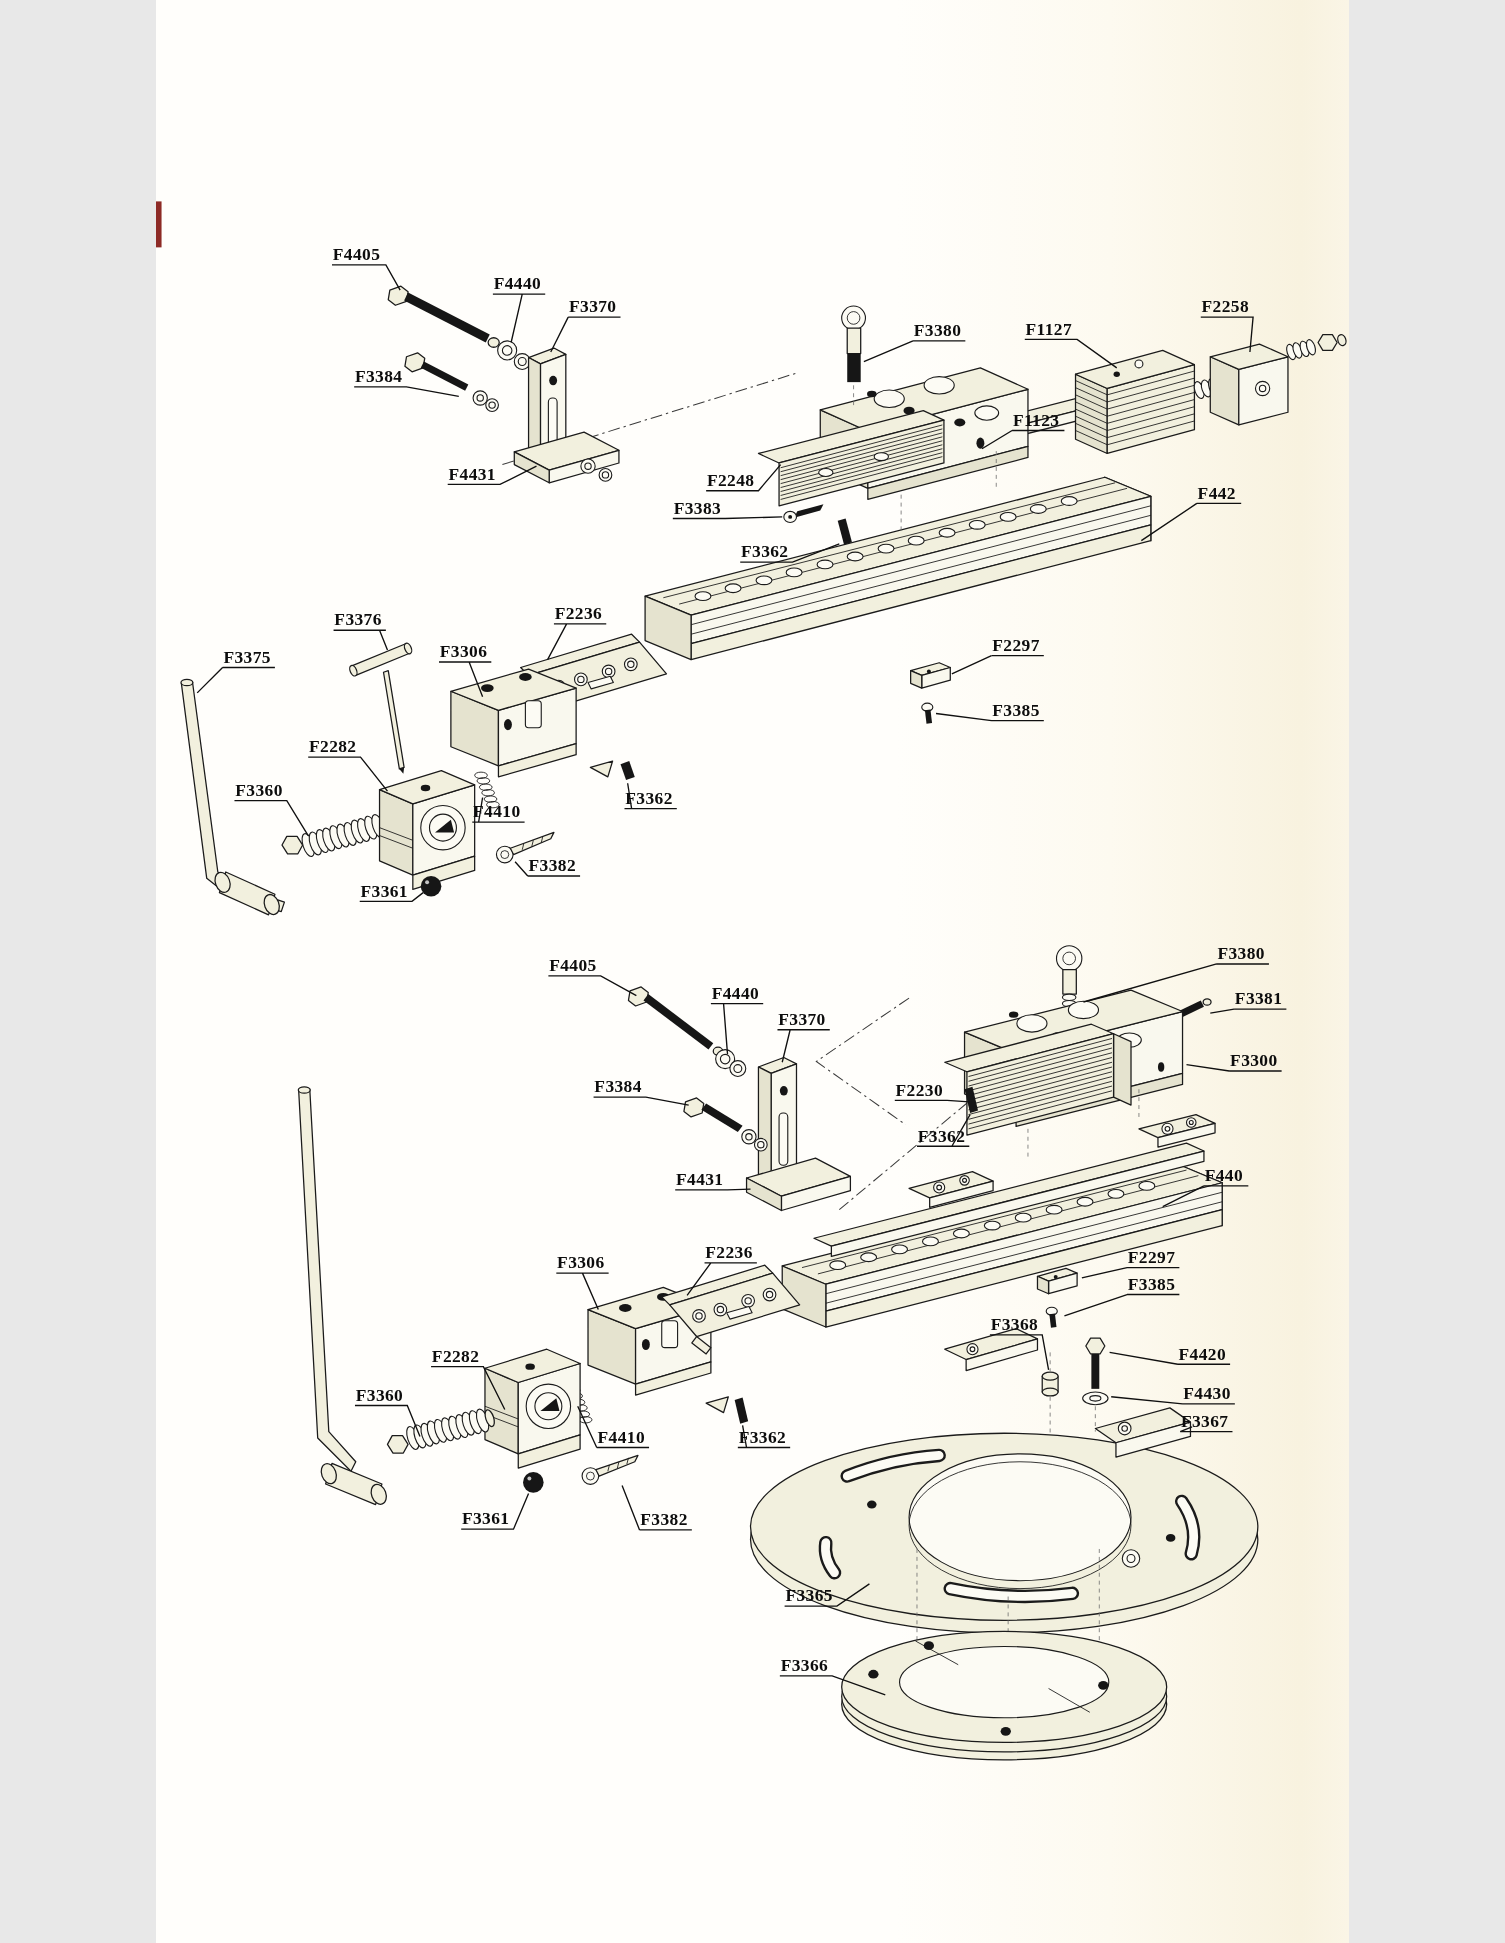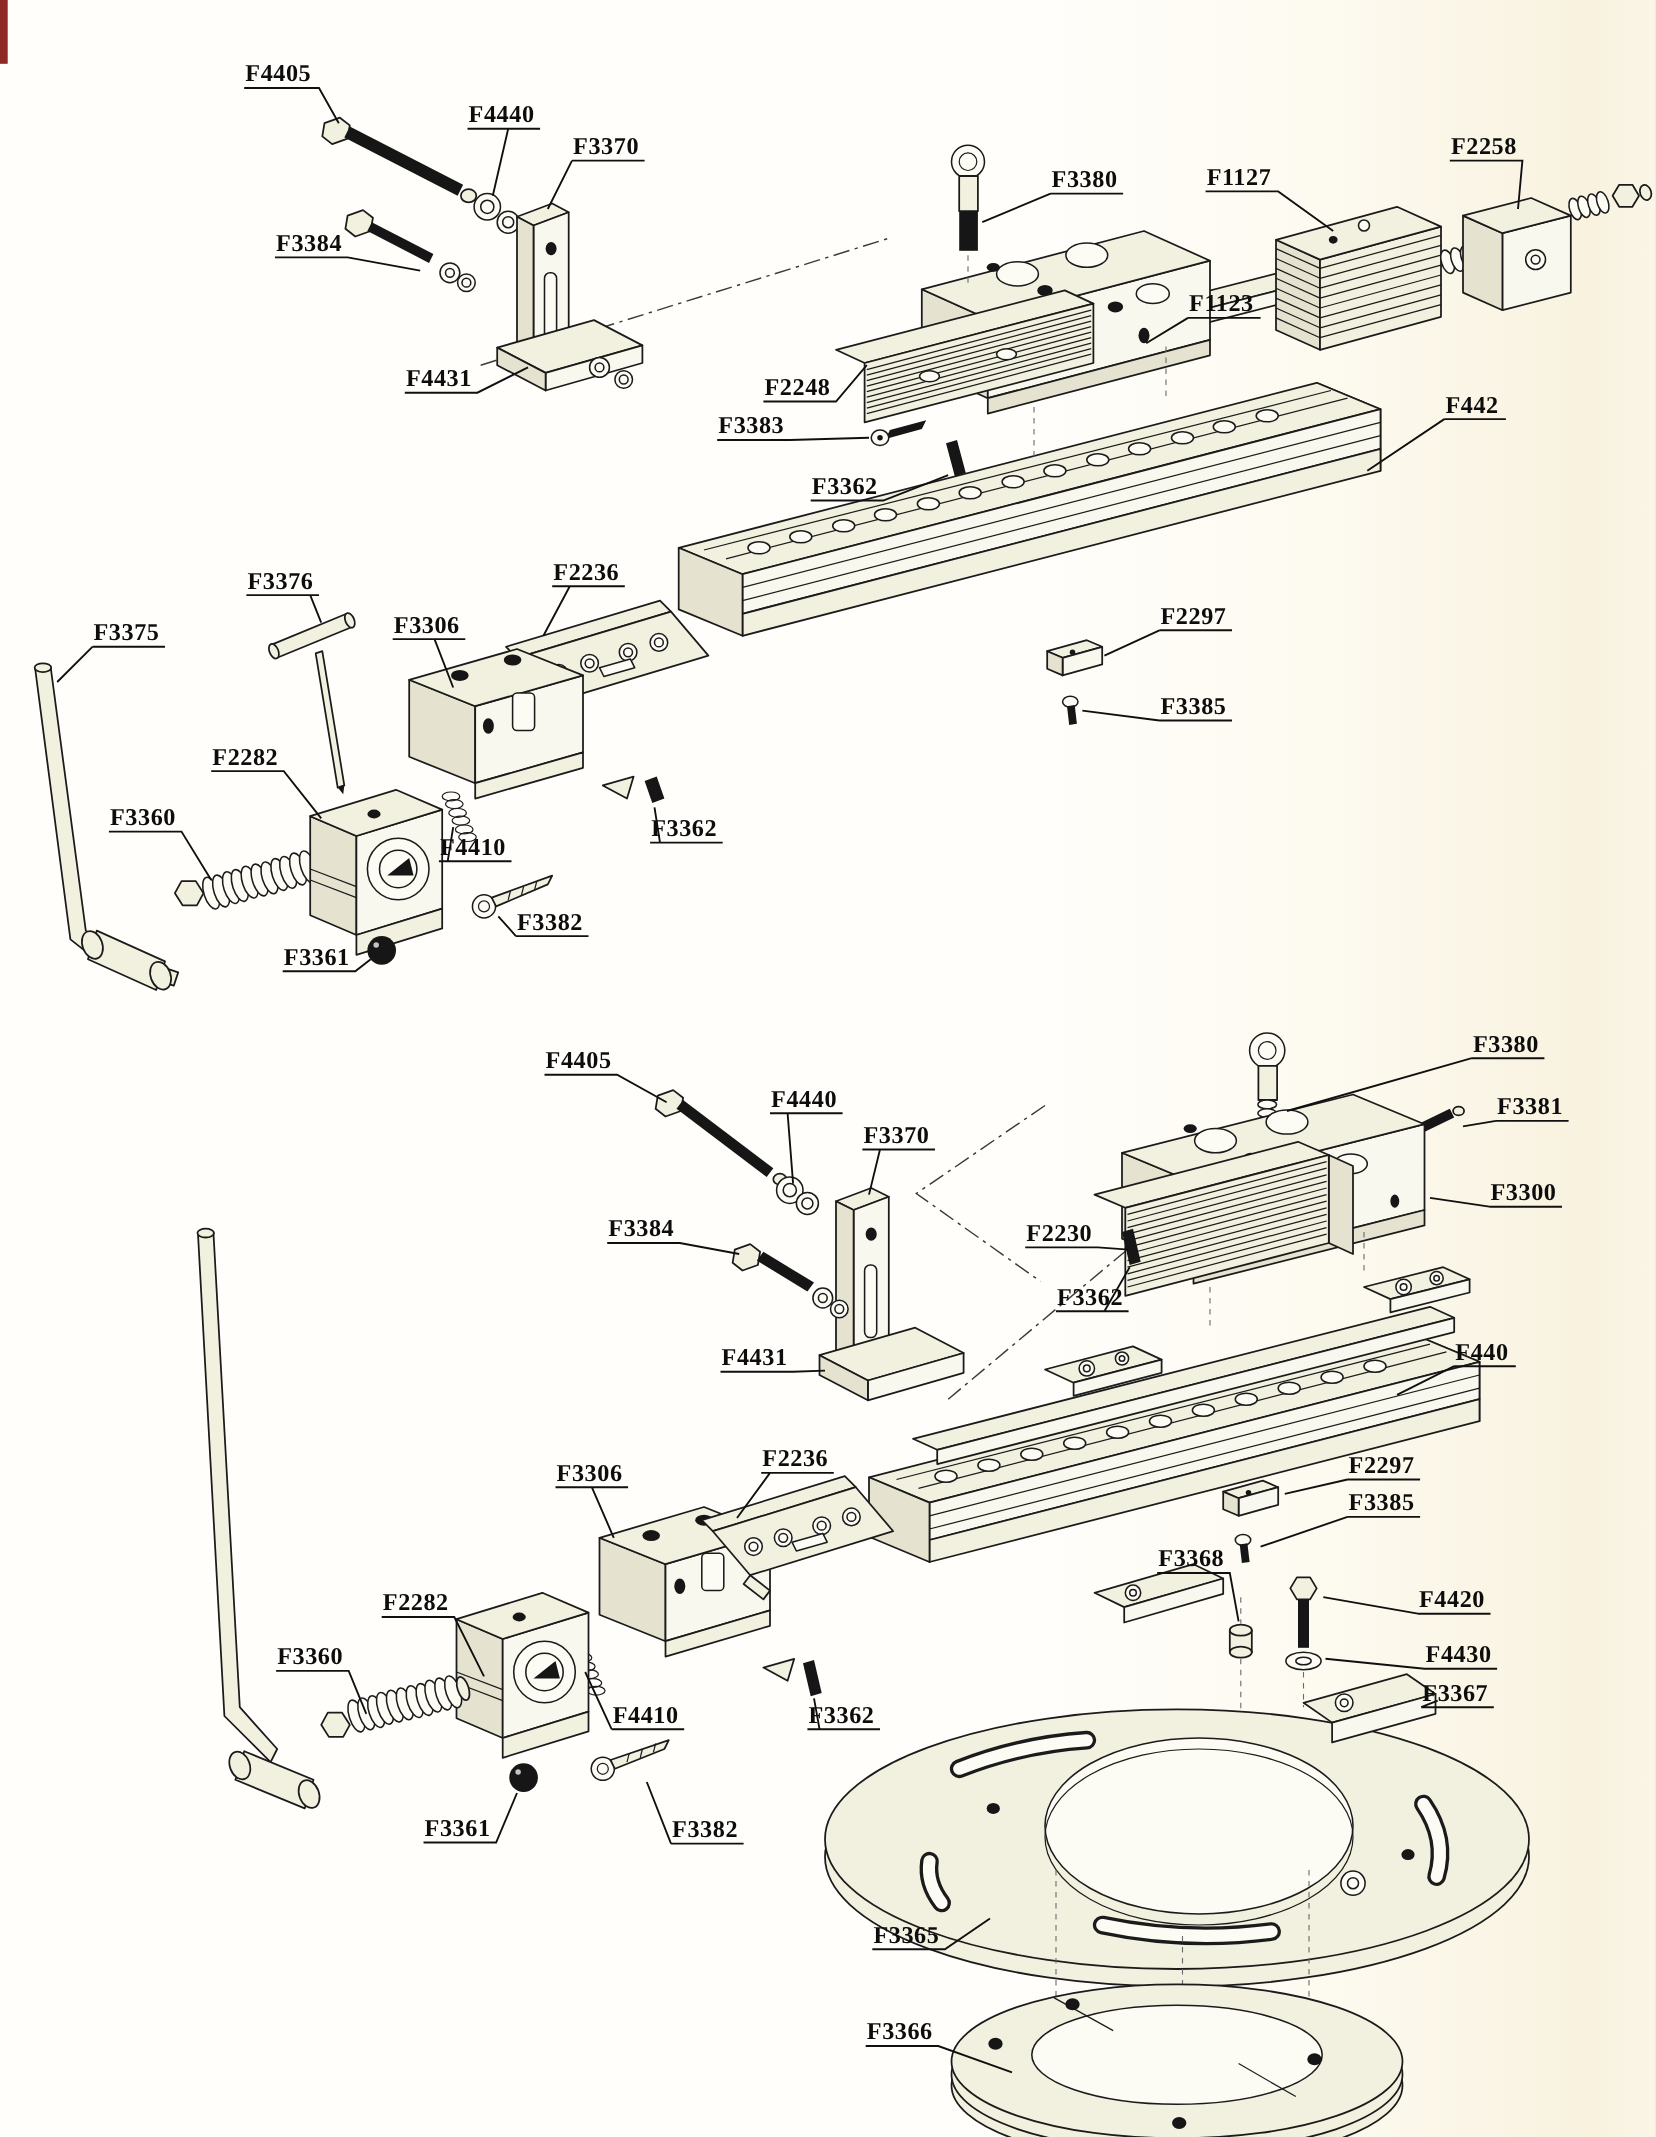--- a/index.html
+++ b/index.html
@@ -1,16 +1,16 @@
 <!DOCTYPE html>
 <html><head>
 <meta charset="utf-8">
 <style>
   html,body{margin:0;padding:0;background:#e8e8e8;}
-  .sheet{position:relative;width:1505px;height:1943px;margin:0 auto;
+  .sheet{position:relative;width:1193px;height:1943px;margin:0 auto;
     background:linear-gradient(90deg,#fffefb 0%,#fffefb 62%,#fdfaf0 80%,#f8f2df 96%,#faf5e6 100%);
     overflow:hidden;}
   svg{position:absolute;left:0;top:0;width:100%;height:100%;}
   .p  {fill:#f2f0de;stroke:#1b1b1b;stroke-width:1.6;stroke-linejoin:round;}
   .pl {fill:#f9f8ee;stroke:#1b1b1b;stroke-width:1.6;stroke-linejoin:round;}
   .pd {fill:#e5e3cf;stroke:#1b1b1b;stroke-width:1.6;stroke-linejoin:round;}
   .ph {fill:#fcfbf4;stroke:#1b1b1b;stroke-width:1.4;stroke-linejoin:round;}
   .bk {fill:#161616;stroke:none;}
   .ln {stroke:#1b1b1b;stroke-width:1.1;fill:none;}
   .ld {stroke:#101010;stroke-width:1.7;fill:none;}

